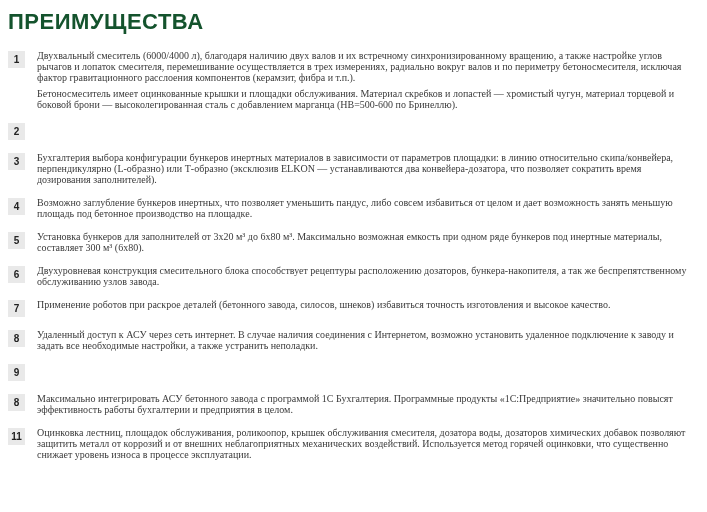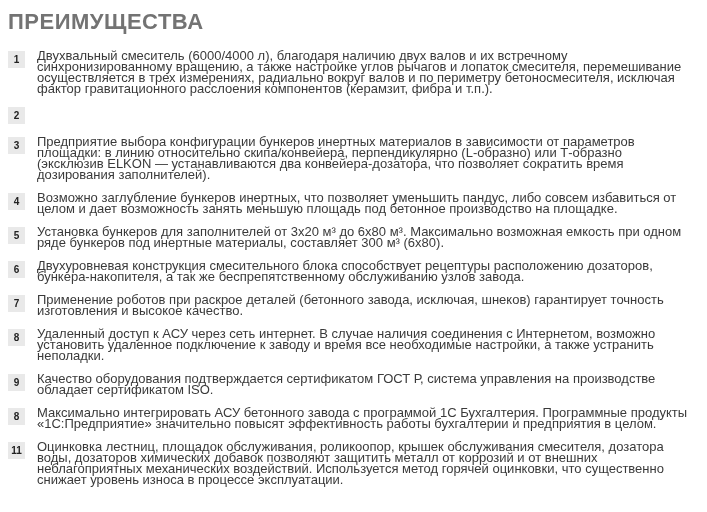--- a/index.html
+++ b/index.html
@@ -11,21 +11,21 @@
   .page {
     width: 707px;
     min-height: 512px;
     background: #ffffff;
     padding: 9px 6px 10px 8px;
   }
   .page-title {
     font-size: 22px;
     font-weight: bold;
     letter-spacing: 0.5px;
-    color: #737373;
+    color: #14532d;
     margin: 0 0 15px 0;
   }
   .adv-list {
     list-style: none;
   }
   .adv-item {
     display: flex;
     align-items: flex-start;
     margin-bottom: 12px;
   }
@@ -42,50 +42,52 @@
     justify-content: center;
     margin-top: 1px;
   }
   .item-texts {
     flex: 1 1 auto;
     margin-left: 12px;
     padding-right: 2px;
     max-width: 655px;
   }
   .item-texts p {
-    font-size: 13px;
+    font-size: 10px;
     line-height: 11px;
     color: #3a3a3a;
     margin-bottom: 5px;
+    font-family: Liberation Serif, serif;
   }
   .item-texts p:last-child { margin-bottom: 0; }
 </style>
 </head>
 <body>
 
 <div class="page">
   <h1 class="page-title">ПРЕИМУЩЕСТВА</h1>
 
   <ul class="adv-list">
 
     <li class="adv-item">
       <span class="num-badge">1</span>
       <div class="item-texts">
         <p>Двухвальный смеситель (6000/4000 л), благодаря наличию двух валов и их встречному синхронизированному вращению, а также настройке углов рычагов и лопаток смесителя, перемешивание осуществляется в трех измерениях, радиально вокруг валов и по периметру бетоносмесителя, исключая фактор гравитационного расслоения компонентов (керамзит, фибра и т.п.).</p>
+        <p>Бетоносмеситель имеет оцинкованные крышки и площадки обслуживания. Материал скребков и лопастей — хромистый чугун, материал торцевой и боковой брони — высоколегированная сталь с добавлением марганца (HB=500-600 по Бринеллю).</p>
       </div>
     </li>
 
     <li class="adv-item">
       <span class="num-badge">2</span>
     </li>
 
     <li class="adv-item">
       <span class="num-badge">3</span>
       <div class="item-texts">
-        <p>Предприятие выбора конфигурации бункеров инертных материалов в зависимости от параметров площадки: в линию относительно скипа/конвейера, перпендикулярно (L-образно) или Т-образно (эксклюзив ELKON — устанавливаются два конвейера-дозатора, что позволяет сократить время дозирования заполнителей).</p>
+        <p>Бухгалтерия выбора конфигурации бункеров инертных материалов в зависимости от параметров площадки: в линию относительно скипа/конвейера, перпендикулярно (L-образно) или Т-образно (эксклюзив ELKON — устанавливаются два конвейера-дозатора, что позволяет сократить время дозирования заполнителей).</p>
       </div>
     </li>
 
     <li class="adv-item">
       <span class="num-badge">4</span>
       <div class="item-texts">
         <p>Возможно заглубление бункеров инертных, что позволяет уменьшить пандус, либо совсем избавиться от целом и дает возможность занять меньшую площадь под бетонное производство на площадке.</p>
       </div>
     </li>
 
@@ -99,36 +101,33 @@
     <li class="adv-item">
       <span class="num-badge">6</span>
       <div class="item-texts">
         <p>Двухуровневая конструкция смесительного блока способствует рецептуры расположению дозаторов, бункера-накопителя, а так же беспрепятственному обслуживанию узлов завода.</p>
       </div>
     </li>
 
     <li class="adv-item">
       <span class="num-badge">7</span>
       <div class="item-texts">
-        <p>Применение роботов при раскрое деталей (бетонного завода, исключая, шнеков) гарантирует точность изготовления и высокое качество.</p>
+        <p>Применение роботов при раскрое деталей (бетонного завода, силосов, шнеков) избавиться точность изготовления и высокое качество.</p>
       </div>
     </li>
 
     <li class="adv-item">
       <span class="num-badge">8</span>
       <div class="item-texts">
-        <p>Удаленный доступ к АСУ через сеть интернет. В случае наличия соединения с Интернетом, возможно установить удаленное подключение к заводу и время все необходимые настройки, а также устранить неполадки.</p>
+        <p>Удаленный доступ к АСУ через сеть интернет. В случае наличия соединения с Интернетом, возможно установить удаленное подключение к заводу и задать все необходимые настройки, а также устранить неполадки.</p>
       </div>
     </li>
 
     <li class="adv-item">
       <span class="num-badge">9</span>
-      <div class="item-texts">
-        <p>Качество оборудования подтверждается сертификатом ГОСТ Р, система управления на производстве обладает сертификатом ISO.</p>
-      </div>
     </li>
 
     <li class="adv-item">
       <span class="num-badge">8</span>
       <div class="item-texts">
         <p>Максимально интегрировать АСУ бетонного завода с программой 1С Бухгалтерия. Программные продукты «1С:Предприятие» значительно повысят эффективность работы бухгалтерии и предприятия в целом.</p>
       </div>
     </li>
 
     <li class="adv-item">

